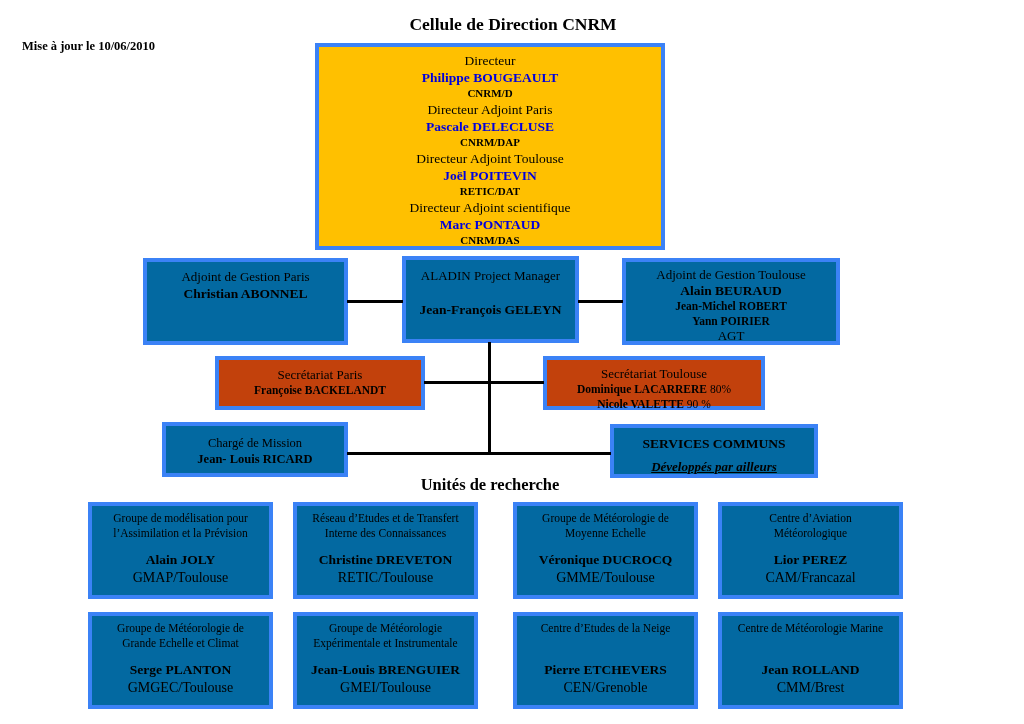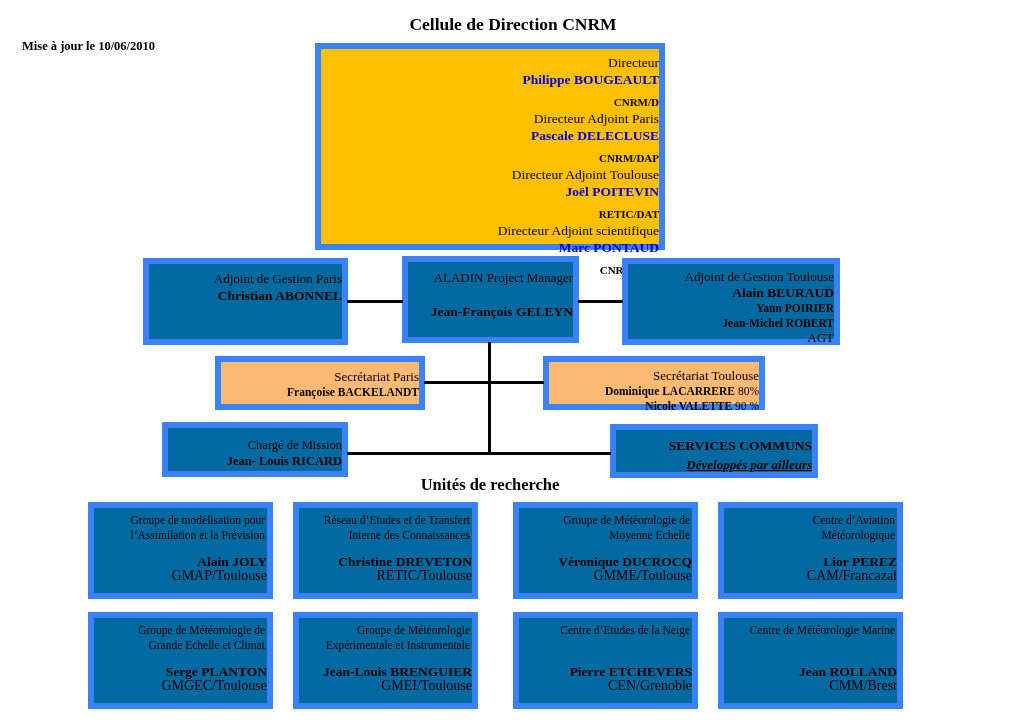--- a/index.html
+++ b/index.html
@@ -6,30 +6,30 @@
   .canvas{
     position:relative;width:1024px;height:724px;background:#ffffff;
     font-family:"Liberation Serif","DejaVu Serif",serif;color:#000;overflow:hidden;
   }
   .updated{position:absolute;left:22px;top:39px;font-weight:bold;font-size:12.5px;}
   .main-title{position:absolute;left:313px;top:14px;width:400px;margin:0;text-align:center;
     font-size:17.5px;font-weight:bold;}
   .section-title{position:absolute;left:290px;top:475px;width:400px;margin:0;text-align:center;
     font-size:16.5px;font-weight:bold;}
 
-  .box{position:absolute;border:6px solid #3b82f6;text-align:right;box-sizing:border-box;}
+  .box{position:absolute;border:4px solid #3b82f6;text-align:center;box-sizing:border-box;}
   .gold{background:#FFC000;}
   .cyan{background:#0369a1;}
-  .pale{background:#fdba74;}
+  .pale{background:#c2410c;}
 
   
   #dir-box{left:315px;top:43px;width:350px;height:207px;padding-top:5px;}
   .dir-role{font-size:13.5px;line-height:17px;}
   .dir-name{font-size:13.5px;line-height:17px;font-weight:bold;color:#0000DD;}
-  .dir-code{font-size:11px;line-height:15px;font-weight:bold;margin-top:7px;}
+  .dir-code{font-size:11px;line-height:15px;font-weight:bold;}
 
   
   #abonnel{left:143px;top:258px;width:205px;height:87px;padding-top:6px;}
   #aladin{left:402px;top:256px;width:177px;height:87px;padding-top:7px;}
   #beuraud{left:622px;top:258px;width:218px;height:87px;padding-top:5px;}
   .b-title{font-size:13px;line-height:17px;}
   .b-name{font-size:13.5px;line-height:17px;font-weight:bold;}
   .b-name.gap{margin-top:17px;}
   .b-code{font-size:13px;line-height:17px;}
   .b-code.gap{margin-top:17px;}
@@ -101,22 +101,22 @@
   </div>
 
   <div class="box cyan" id="aladin">
     <div class="b-title">ALADIN Project Manager</div>
     <div class="b-name gap">Jean-François GELEYN</div>
   </div>
 
   <div class="box cyan" id="beuraud">
     <div class="b-title">Adjoint de Gestion Toulouse</div>
     <div class="b-name">Alain BEURAUD</div>
+    <div class="b-sub">Jean-Michel ROBERT</div>
     <div class="b-sub">Yann POIRIER</div>
-    <div class="b-sub">Jean-Michel ROBERT</div>
     <div class="b-code">AGT</div>
   </div>
 
   <div class="box pale" id="sec-paris">
     <div class="s-title">Secrétariat Paris</div>
     <div class="s-name">Françoise BACKELANDT</div>
   </div>
 
   <div class="box pale" id="sec-toulouse">
     <div class="s-title">Secrétariat Toulouse</div>

